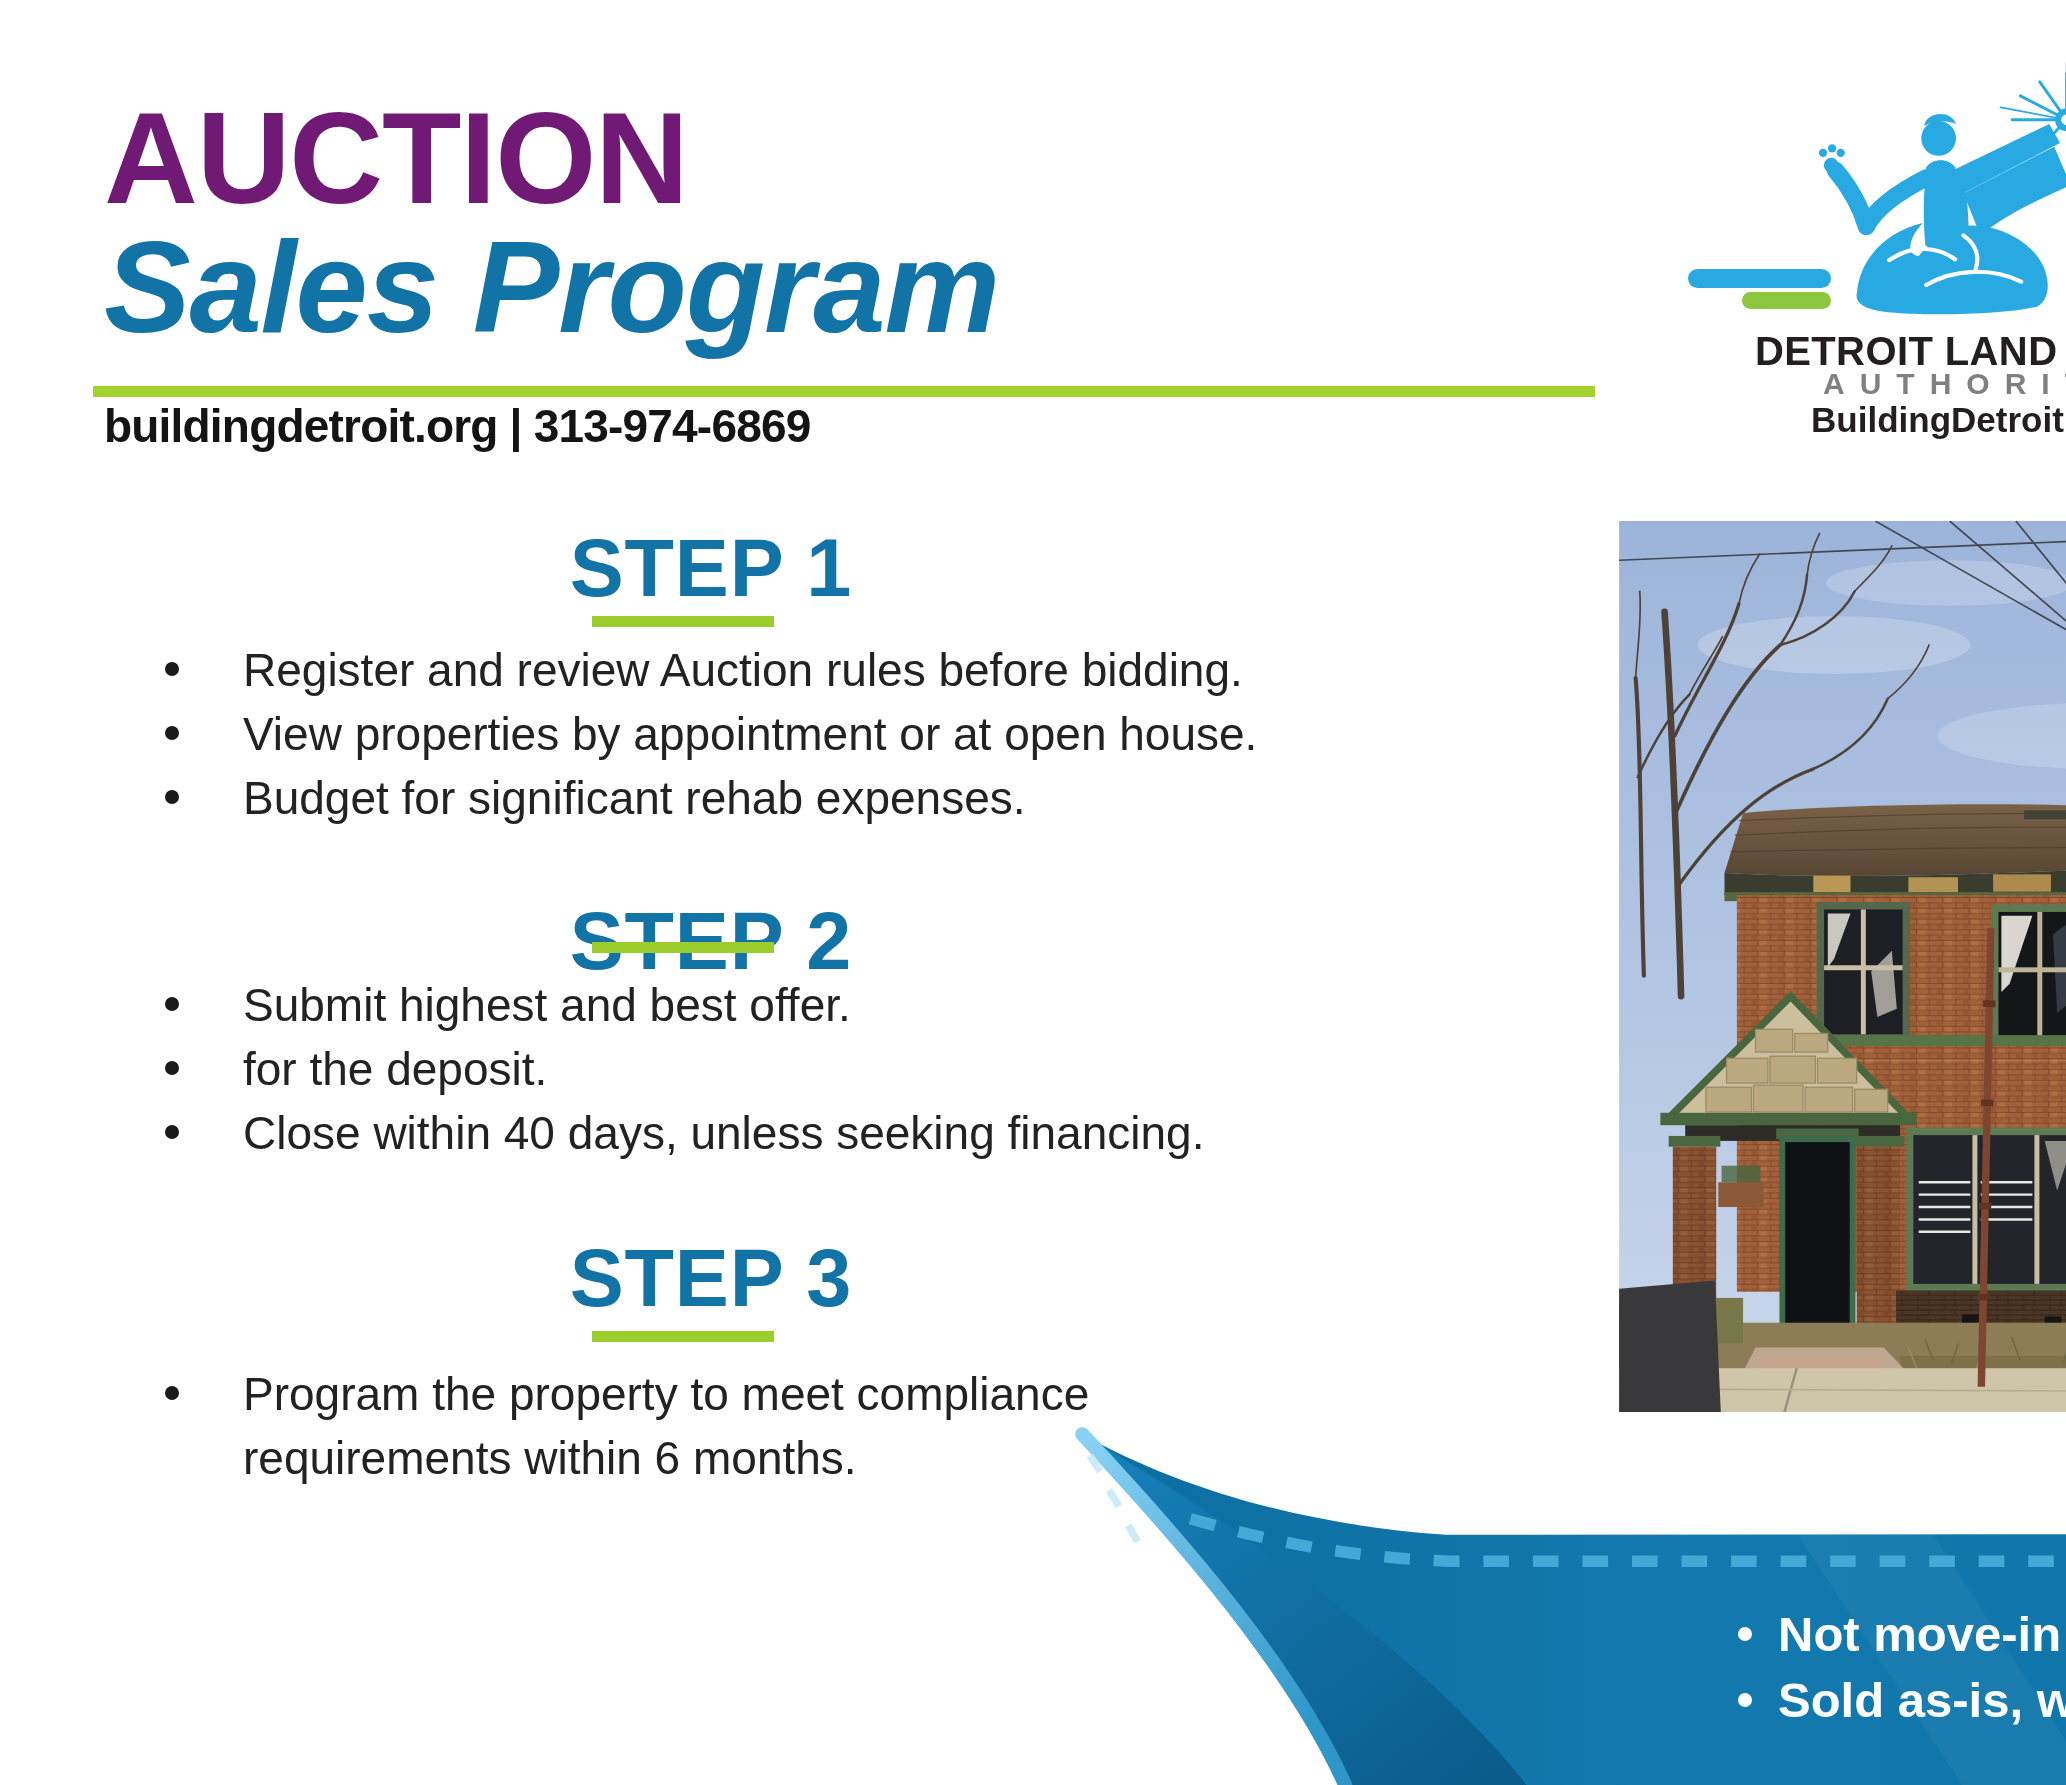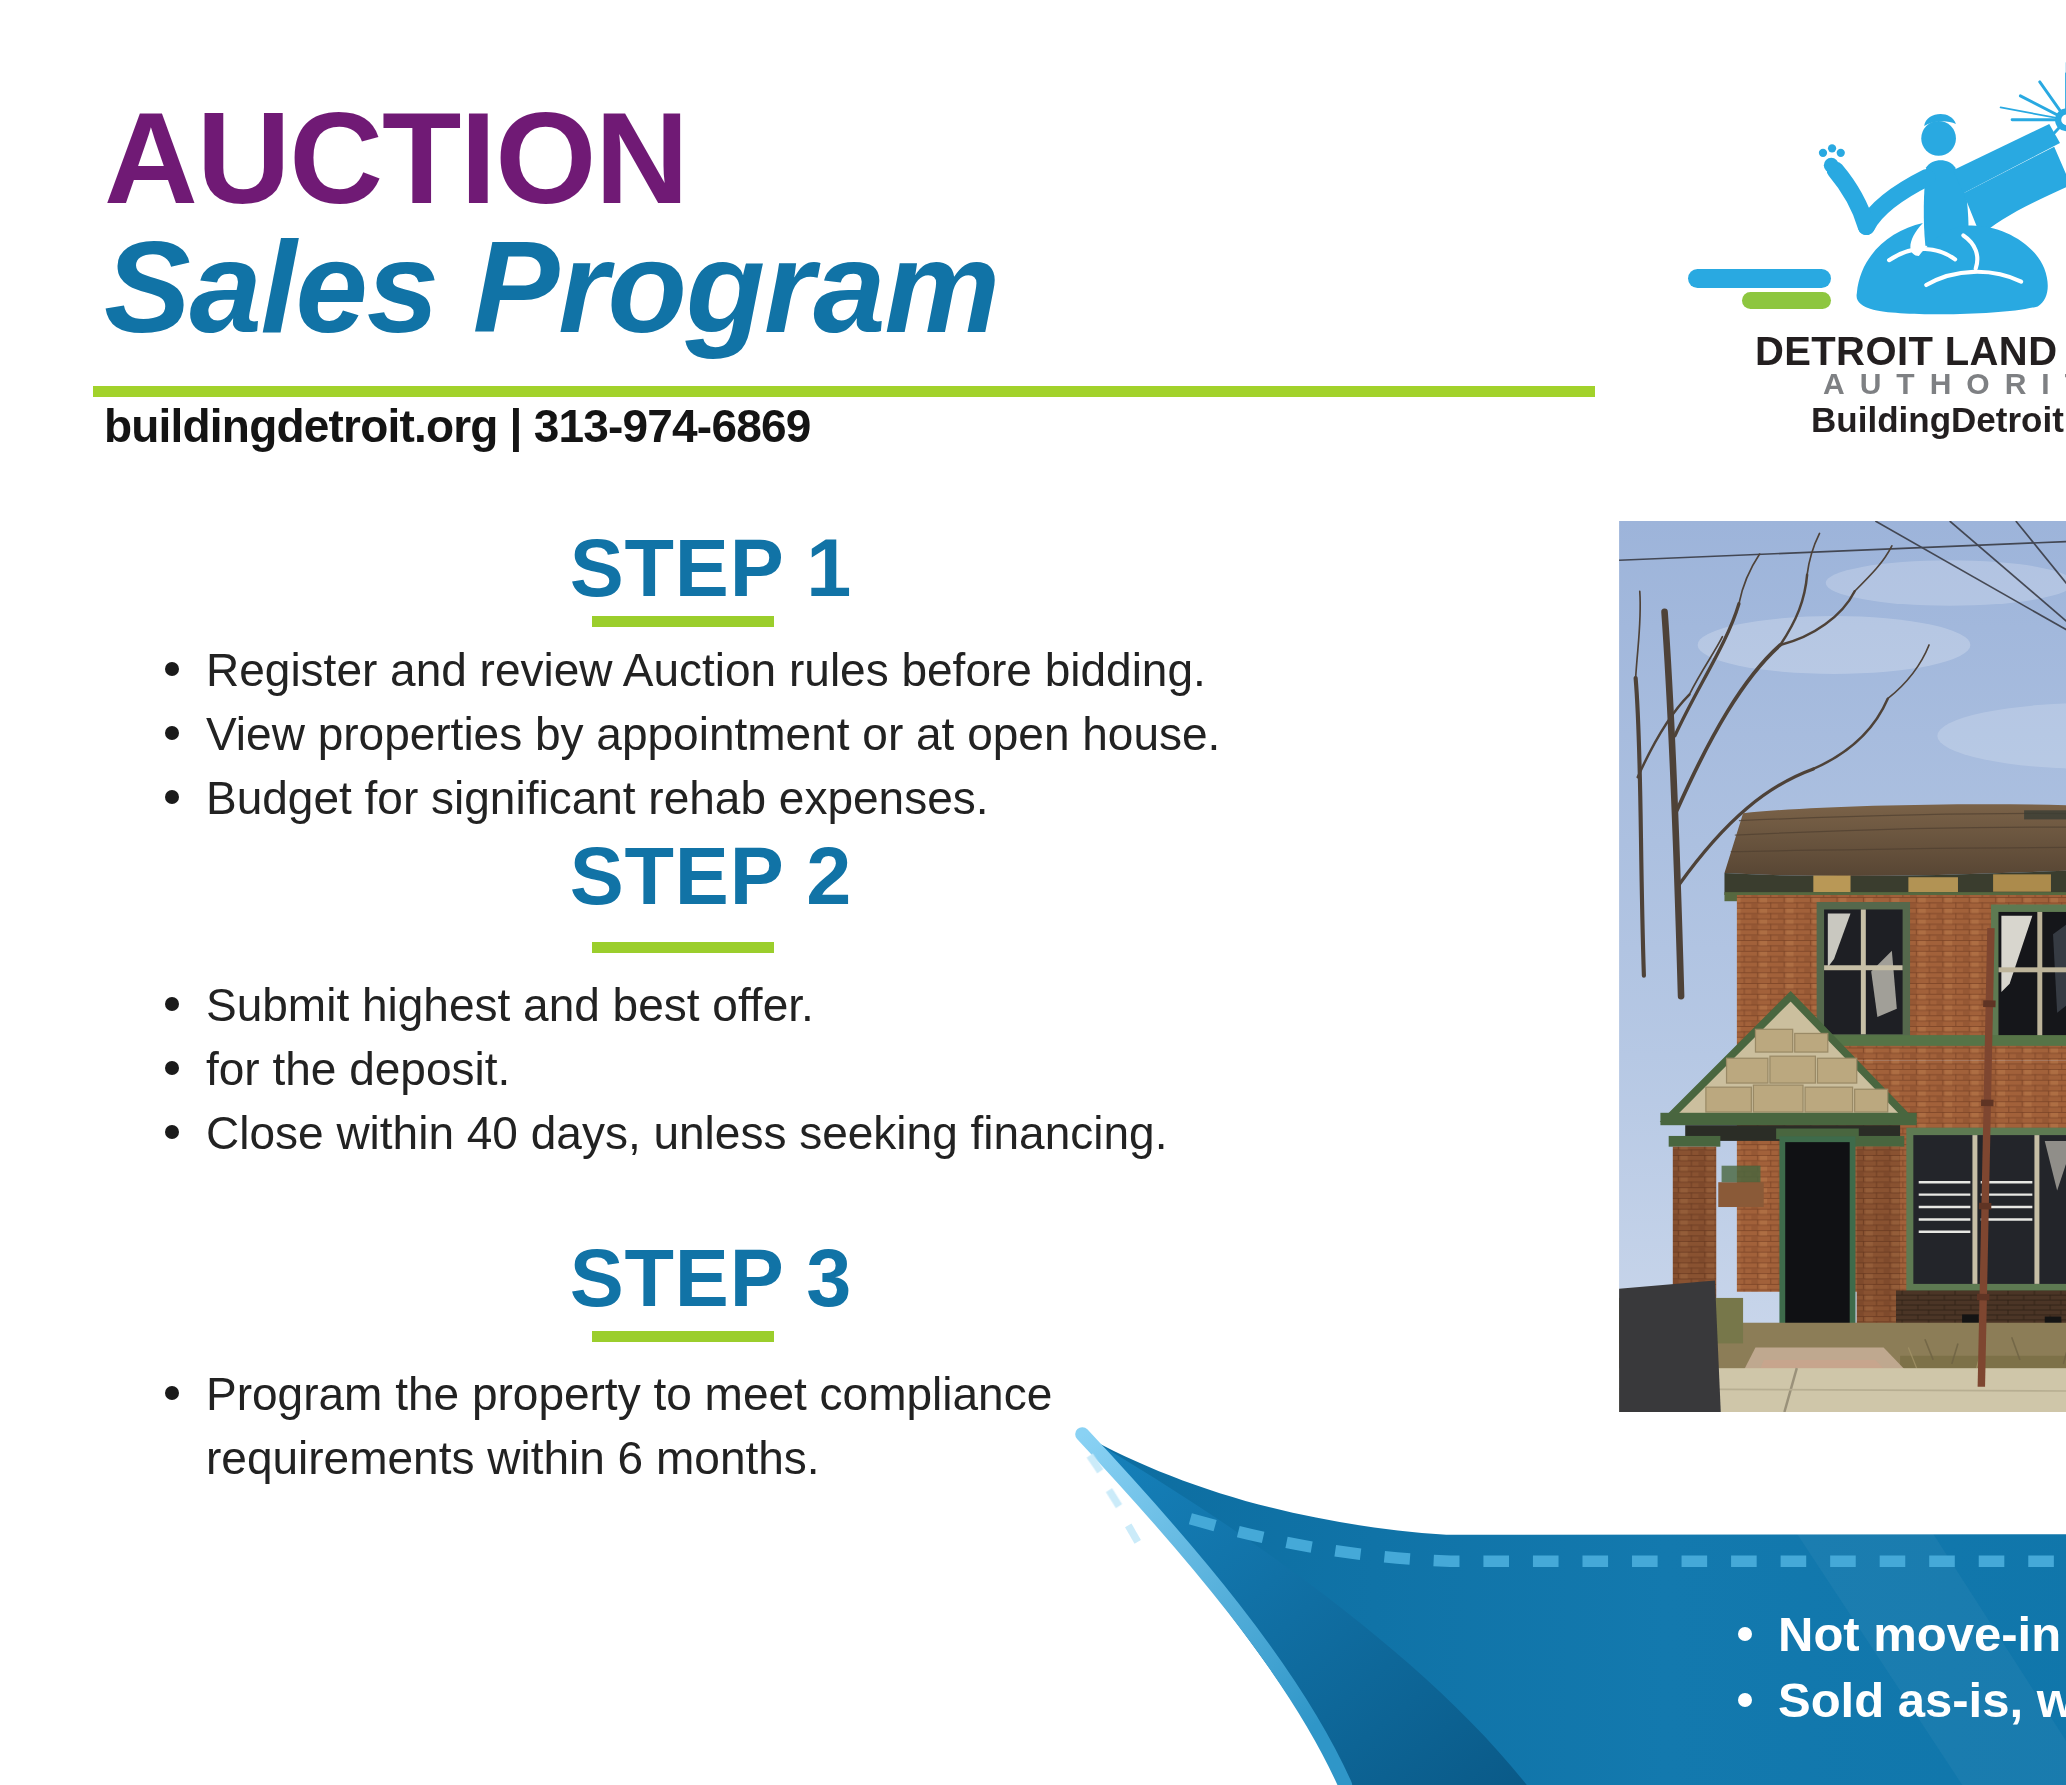--- a/index.html
+++ b/index.html
@@ -12,21 +12,21 @@
   .title2{left:104px;top:222px;font-size:130px;font-weight:700;font-style:italic;color:#1173A6;line-height:1;letter-spacing:-1.2px;}
   .title-rule{left:93px;top:386px;width:1502px;height:10.7px;background:#A2D22B;}
   .contact{left:104px;top:403px;font-size:46px;font-weight:700;color:#141414;line-height:1;letter-spacing:-0.8px;}
 
   
   .step-head{width:1198px;left:112px;text-align:center;font-size:81px;font-weight:700;color:#1173A6;line-height:1;letter-spacing:0.8px;}
   .step-rule{left:592px;width:182px;height:10.7px;background:#9BCE2C;}
   .bullets{left:165px;width:1306px;list-style:none;margin:0;padding:0;}
   .bullets li{position:relative;margin:0;padding:0 0 0 41px;font-size:46px;color:#222222;line-height:64px;}
   .bullets li .dot{position:absolute;left:0;top:24px;width:14px;height:14px;border-radius:50%;background:#1a1a1a;}
-  .bl{display:block;}
+  .bl{display:block;margin-left:37px;}
 
   
   .bar{border-radius:10px;}
   .logo-name{left:1669px;top:331px;width:603px;text-align:center;font-size:40px;font-weight:700;color:#231F20;letter-spacing:0.4px;line-height:1;}
   .logo-sub{left:1669px;top:369px;width:603px;text-align:center;font-size:30px;font-weight:700;color:#7E8083;letter-spacing:15px;text-indent:15px;line-height:1;}
   .logo-url{left:1669px;top:402px;width:603px;text-align:center;font-size:35px;font-weight:700;color:#231F20;line-height:1;}
 
   
   .photo{left:1619px;top:521px;width:692px;height:891px;}
 
@@ -117,21 +117,21 @@
     <li>
         <span class="dot"></span>
         <span class="bl">View properties by appointment or at open house.</span>
       </li>
     <li>
         <span class="dot"></span>
         <span class="bl">Budget for significant rehab expenses.</span>
       </li>
   </ul>
 
-  <div class="abs step-head" style="top:836px;">STEP 2</div>
+  <div class="abs step-head" style="top:901px;">STEP 2</div>
   <div class="abs step-rule" style="top:942px;"></div>
   <ul class="abs bullets" style="top:973px;">
     <li>
         <span class="dot"></span>
         <span class="bl">Submit highest and best offer.</span>
       </li>
     <li>
         <span class="dot"></span>
         <span class="bl">for the deposit.</span>
       </li>

